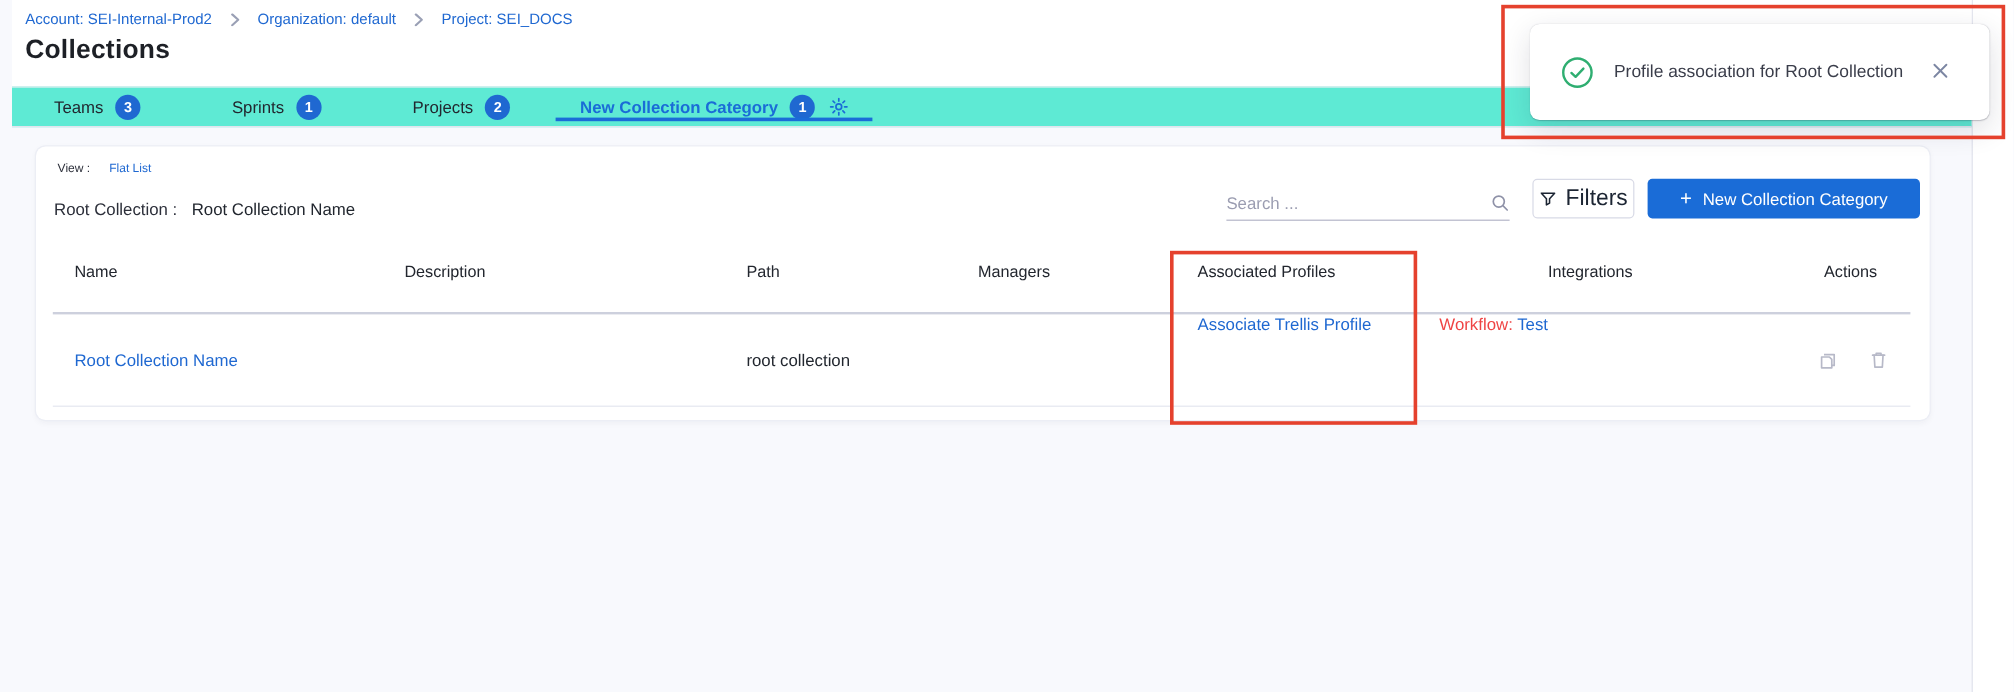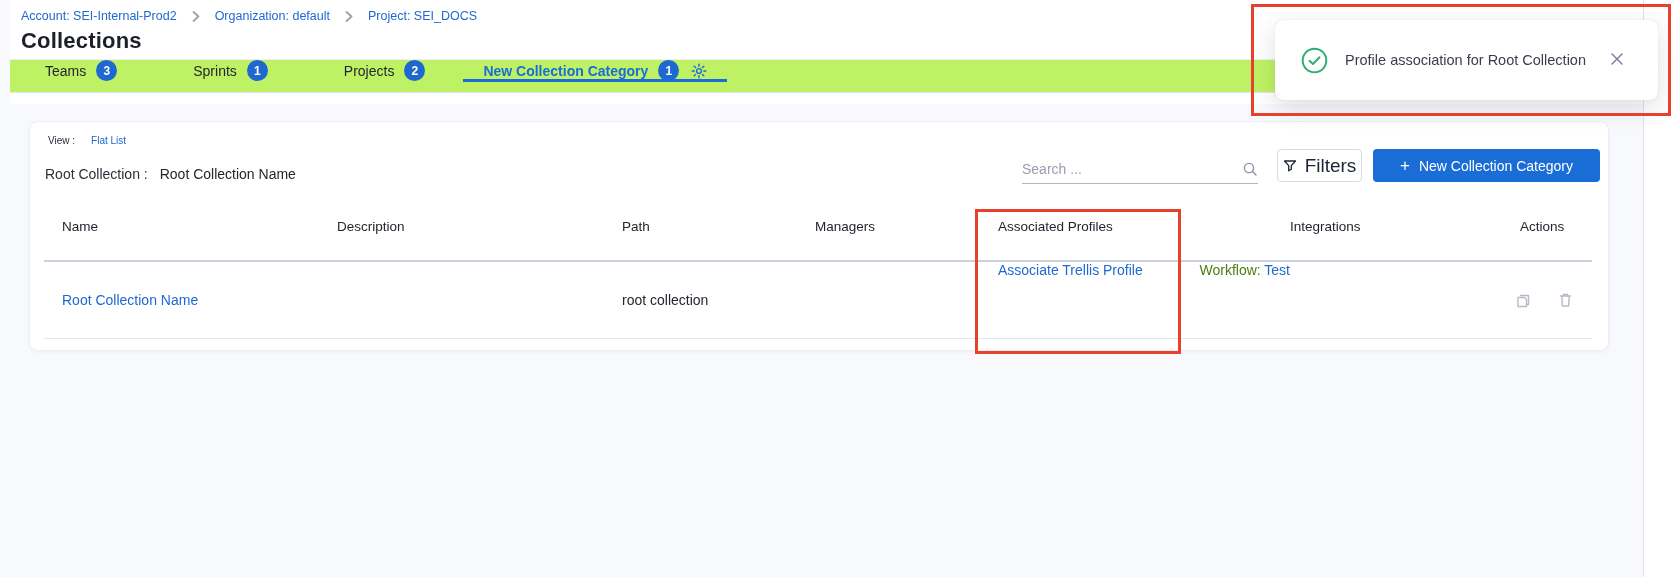--- a/index.html
+++ b/index.html
@@ -20,23 +20,23 @@
   
   .header { position:absolute; left:10px; top:0; width:1633px; height:104px; background:#ffffff; }
   .breadcrumb { position:absolute; left:11px; top:9px; display:flex; align-items:center; gap:15px;
                 font-size:12.5px; }
   .breadcrumb a { color:#1f68d1; text-decoration:none; cursor:pointer; }
   .crumb-sep { display:flex; align-items:center; }
   .page-title { position:absolute; left:11px; top:28px; margin:0; font-size:22px; font-weight:700;
                 color:#1d2026; letter-spacing:.2px; }
 
   
-  .tabbar { position:absolute; left:0; top:59px; width:1633px; height:34px;
+  .tabbar { position:absolute; left:0; top:72px; width:1633px; height:34px;
             border-top:1px solid #edeef4; border-bottom:1px solid #e2e4ee;
-            display:flex; align-items:flex-start; padding-left:35px; background:#bef264; }
+            display:flex; align-items:center; padding-left:35px; background:#5eead4; }
   .tab { position:relative; display:flex; align-items:center; padding:0 38px;
          font-size:14px; color:#22272f; cursor:pointer; white-space:nowrap; }
   .tab:first-child { padding-left:0; }
   .tab .badge { margin-left:10px; min-width:21px; height:21px; padding:0 3px; border-radius:11px;
                 background:#1f68d1; color:#fff; font-size:12px; font-weight:700;
                 display:flex; align-items:center; justify-content:center; }
   .tab.active { padding:0 20px; color:#1a6cd7; font-weight:700; }
   .tab.active::after { content:""; position:absolute; left:0; right:0; bottom:-1px; height:3px;
                        background:#1a6cd7; }
   .tab .gear { margin-left:12px; display:flex; align-items:center; }
@@ -68,21 +68,21 @@
 
   
   .tgrid { position:absolute; left:14px; width:1548px; display:grid;
            grid-template-columns:293px 285px 193px 183px 292px 230px auto; }
   .thead { top:97px; font-size:13.5px; font-weight:400; color:#22262e; }
   .thead > div:first-child, .trow > div:first-child { padding-left:18px; }
   .head-divider { position:absolute; left:14px; top:138px; width:1548px; height:2px; background:#cdd0dd; }
   .trow { top:140px; height:76px; font-size:14px; align-items:center; }
   .row-divider { position:absolute; left:14px; top:216px; width:1548px; height:1px; background:#e4e6ef; }
   .cell-profiles { display:flex; flex-direction:row; justify-content:space-between; gap:11px; height:76px; }
-  .workflow-label { color:#4d7c0f;margin-left:24px; }
+  .workflow-label { color:#ef4444;margin-left:24px; }
   .cell-actions { display:flex; gap:25px; margin-left:-6px; }
   .icon-btn { background:none; border:none; padding:0; cursor:pointer; display:flex; }
 
   
   .toast { position:absolute; left:1275px; top:20px; width:383px; height:80px; background:#ffffff;
            border-radius:8px; z-index:5;
            box-shadow:0 8px 24px rgba(35,38,59,.14), 0 0 1px rgba(35,38,59,.25);
            display:flex; align-items:center; }
   .toast-icon { margin-left:26px; display:flex; }
   .toast-text { margin-left:17px; font-size:14.5px; line-height:22px; color:#3a3d4a; width:255px; }

